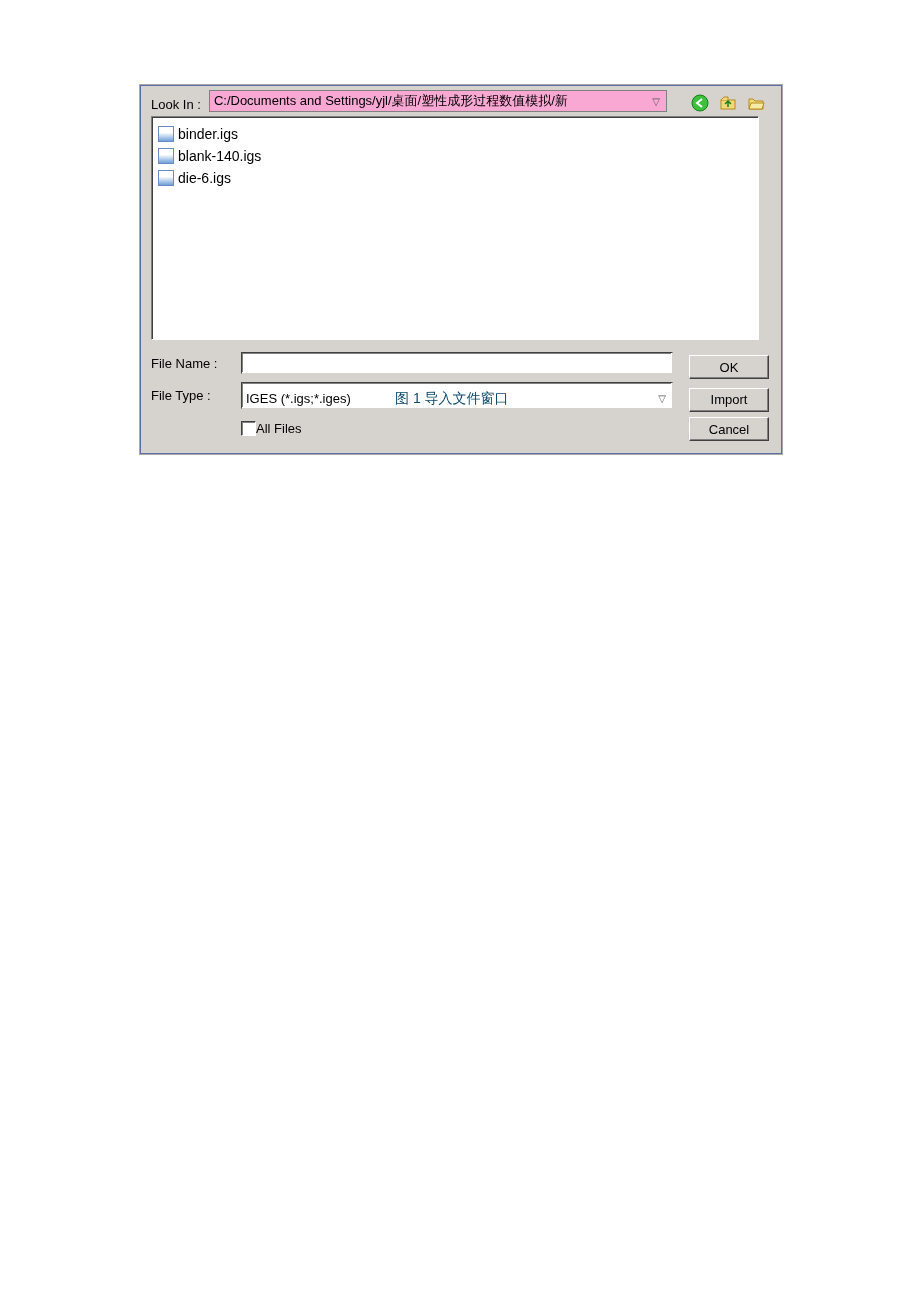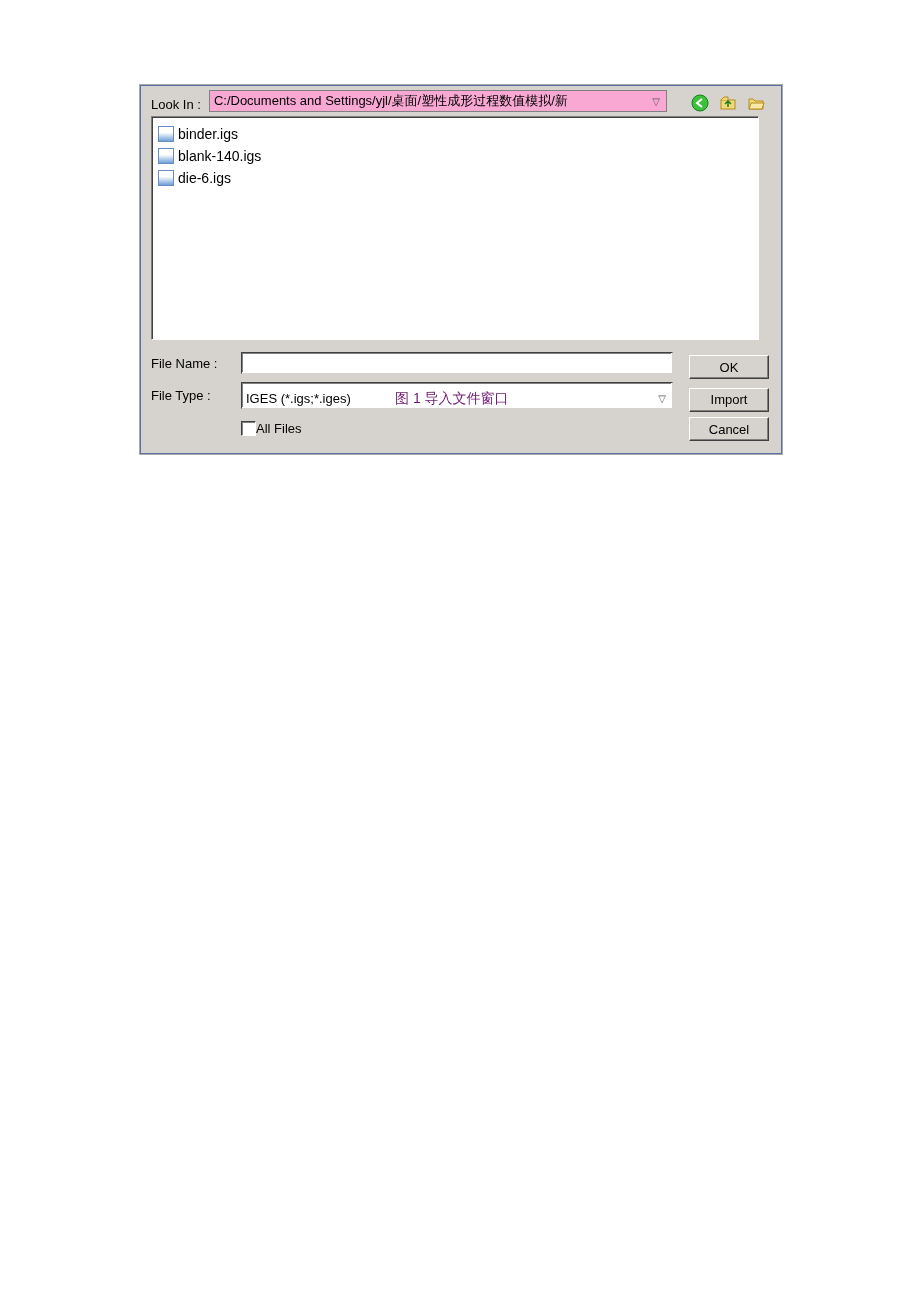--- a/index.html
+++ b/index.html
@@ -170,21 +170,21 @@
     background: #fff;
     border: 1px solid #404040;
     border-right-color: #fff;
     border-bottom-color: #fff;
     box-shadow: inset 1px 1px 0 #808080;
   }
   .caption {
     position: absolute;
     left: 254px;
     top: 42px;
-    color: #701a75;
+    color: #0c4a6e;
     font-size: 14px;
     pointer-events: none;
   }
   .row-wrap {
     display: flex;
     align-items: center;
   }
   .row-wrap .left {
     flex: 1;
     display: flex;

